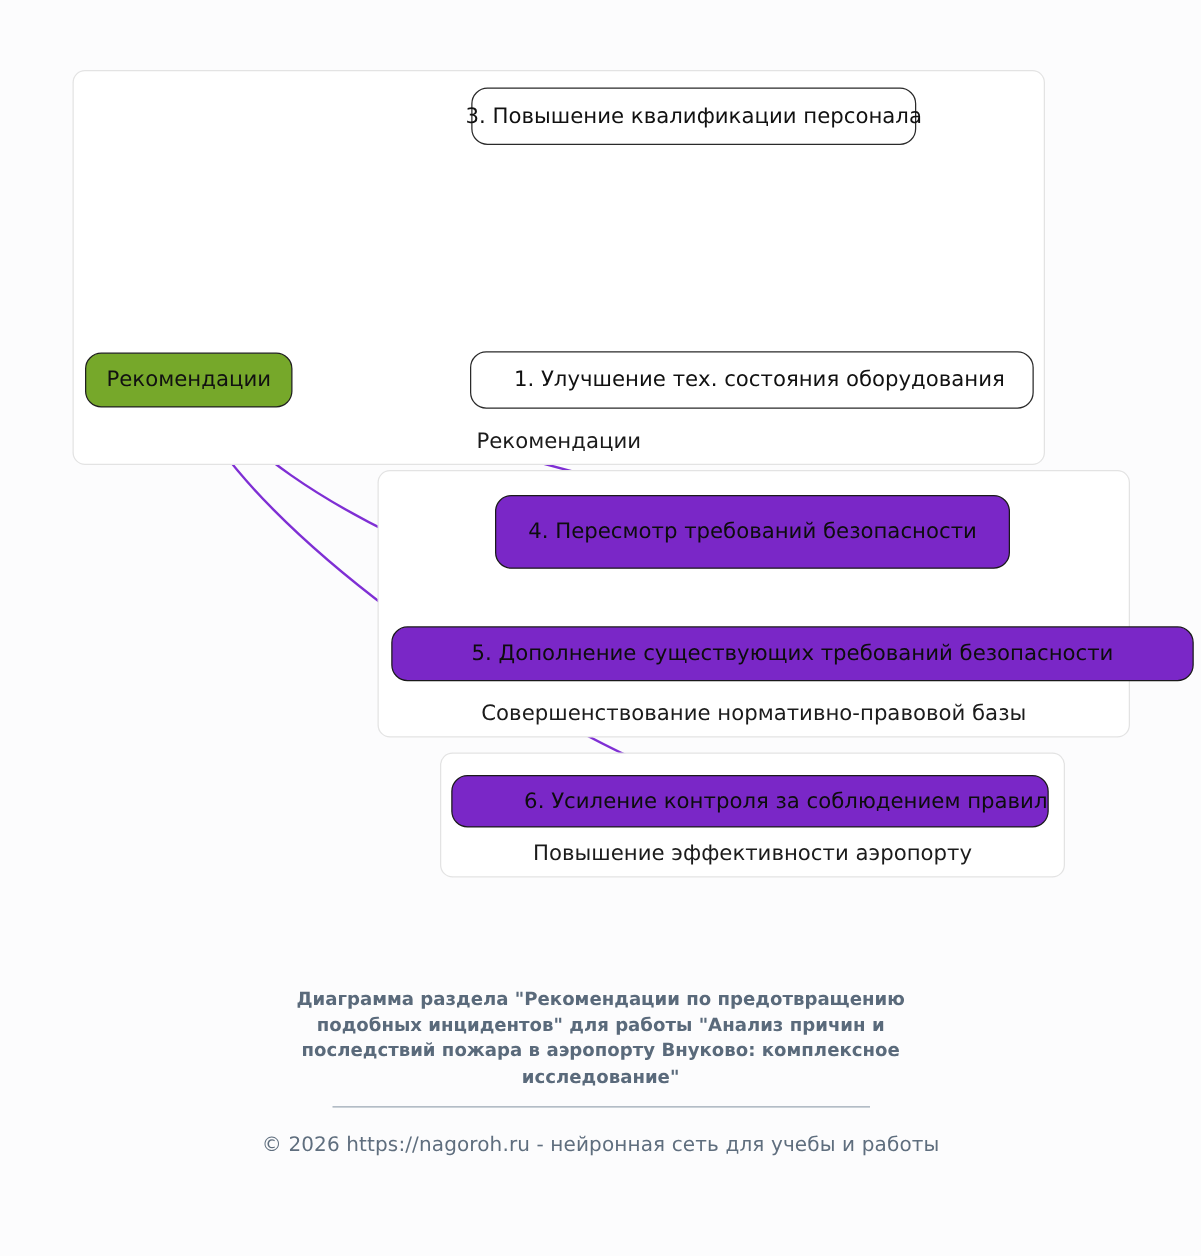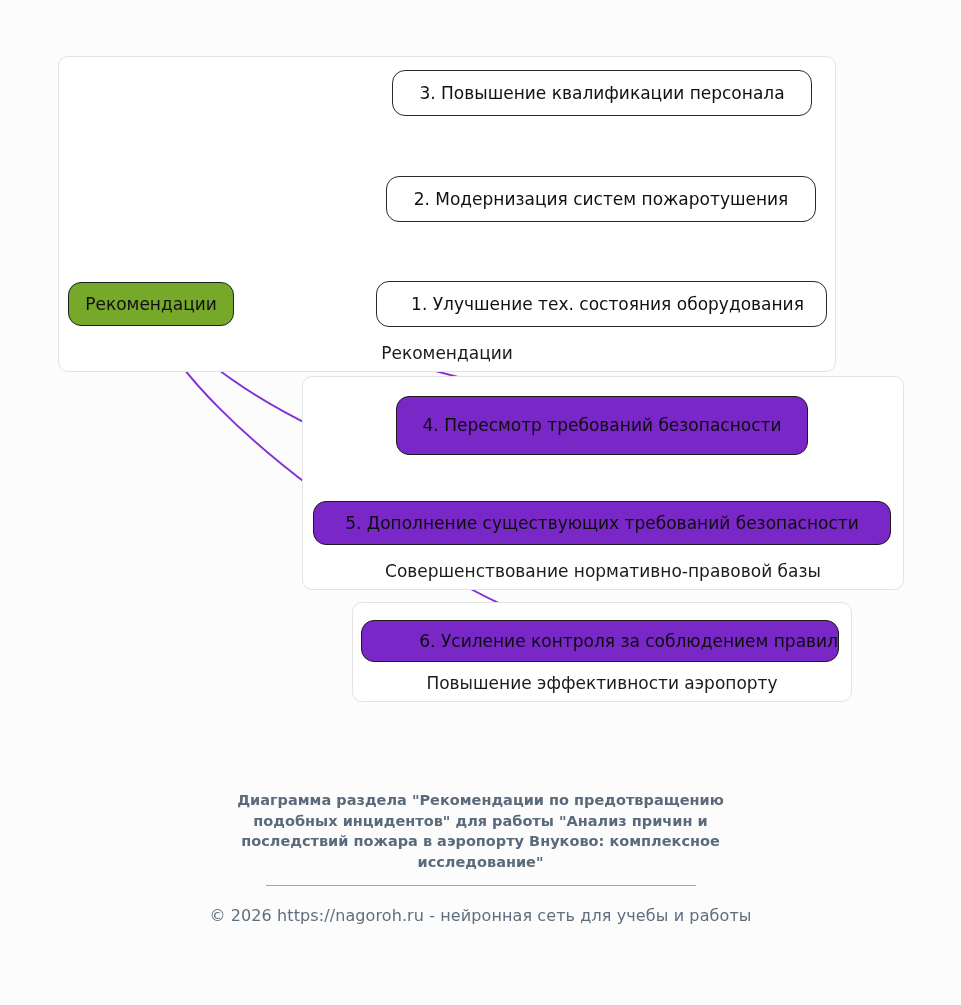--- a/index.html
+++ b/index.html
@@ -95,25 +95,25 @@
 
   .node-purple {
     background: #7a27c7;
     border: 1.8px solid #1a1a1a;
     border-radius: 13px;
     color: #0d0d0d;
   }
 
   
   #node-root   { left: 68px;  top: 282px; width: 166px; height: 44px; }
-  #node-n3     { left: 392px; top: 70px;  width: 420px; height: 46px; }
+  #node-n3     { left: 377px; top: 70px;  width: 356px; height: 46px; }
   #node-n2     { left: 386px; top: 176px; width: 430px; height: 46px; }
   #node-n1     { left: 376px; top: 281px; width: 451px; height: 46px; padding-left: 12px; }
   #node-n4     { left: 396px; top: 396px; width: 412px; height: 59px; }
-  #node-n5     { left: 313px; top: 501px; width: 578px; height: 44px; }
+  #node-n5     { left: 313px; top: 501px; width: 642px; height: 44px; }
   #node-n6     { left: 361px; top: 620px; width: 478px; height: 42px; justify-content: flex-end; }
 
   
   #footer {
     position: absolute;
     left: 0;
     top: 790px;
     width: 961px;
     text-align: center;
   }
@@ -179,23 +179,20 @@
   </div>
 
   <div class="node node-root" id="node-root">
     <span>Рекомендации</span>
   </div>
 
   <div class="node node-plain" id="node-n3">
     <span>3. Повышение квалификации персонала</span>
   </div>
 
-  <div class="node node-plain" id="node-n2">
-    <span>2. Модернизация систем пожаротушения</span>
-  </div>
 
   <div class="node node-plain" id="node-n1">
     <span>1. Улучшение тех. состояния оборудования</span>
   </div>
 
   <div class="node node-purple" id="node-n4">
     <span>4. Пересмотр требований безопасности</span>
   </div>
 
   <div class="node node-purple" id="node-n5">

